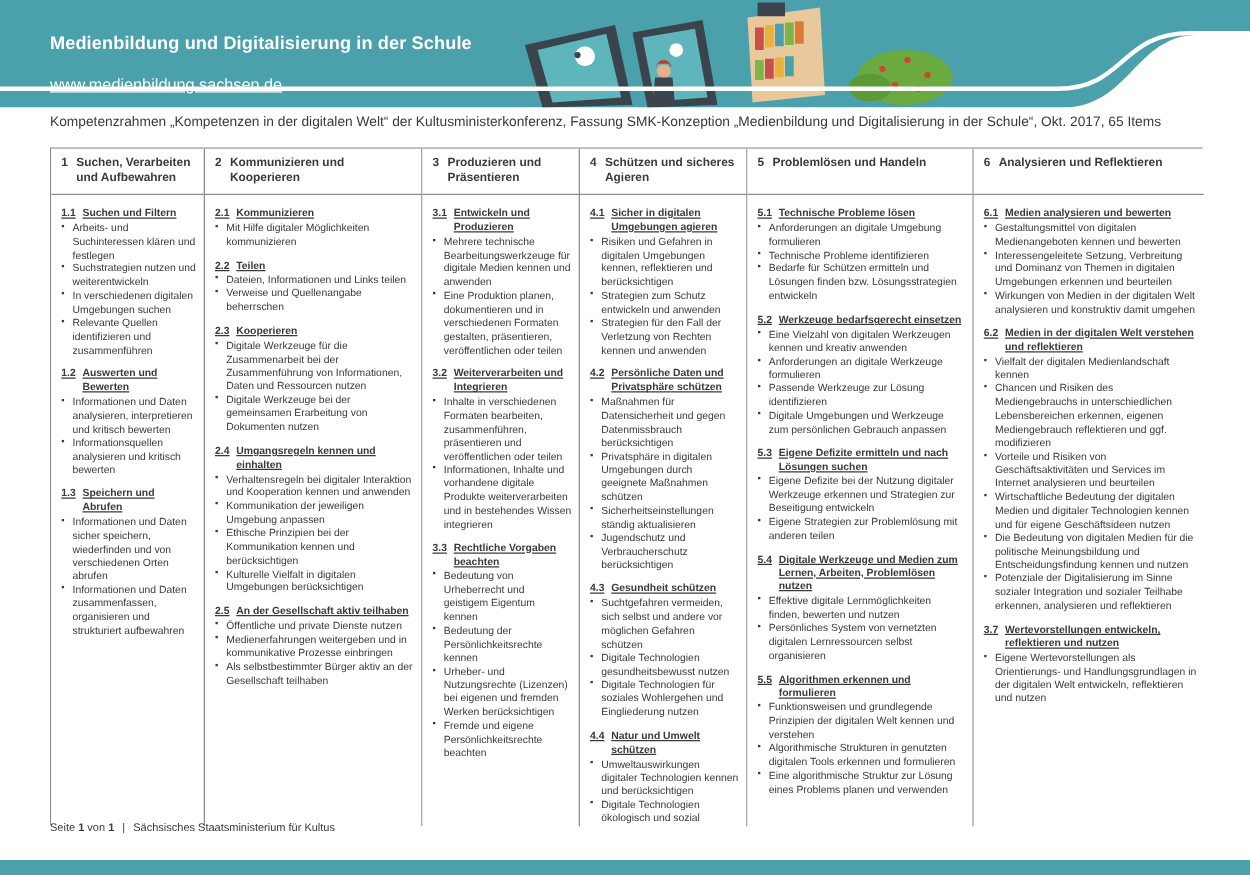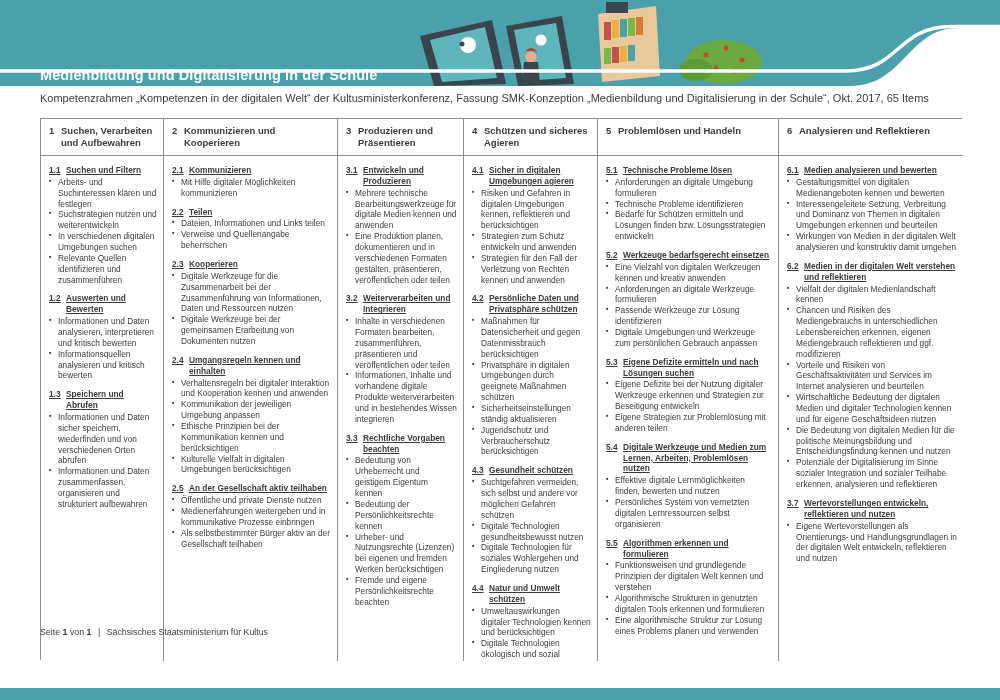--- a/index.html
+++ b/index.html
@@ -3,22 +3,22 @@
 <meta charset="utf-8">
 <style>
   html,body{margin:0;padding:0;background:#ffffff;}
   .page{position:relative;width:1000px;height:700px;background:#fff;overflow:hidden;
         font-family:"Liberation Sans",sans-serif;color:#3a3a39;}
 
   
   .banner{position:absolute;top:0;left:0;width:1000px;height:86px;}
   .banner svg{position:absolute;top:0;left:0;display:block;}
   .banner-text{position:absolute;left:40px;top:27px;z-index:3;color:#ffffff;}
-  .banner-title{font-size:14.5px;font-weight:700;letter-spacing:.1px;margin-top:40px;}
-  .banner-url{font-size:10px;font-weight:400;margin-top:3px;}
+  .banner-title{font-size:14.5px;font-weight:700;letter-spacing:.1px;}
+  .banner-url{font-size:13px;font-weight:400;margin-top:17px;text-decoration:underline;}
 
   
   .doc-title{position:absolute;left:40px;top:92px;width:925px;font-size:11px;
              font-weight:400;line-height:1.25;}
 
   
   .ktable{position:absolute;left:40px;top:118px;width:922px;height:542px;
           display:grid;grid-template-columns:123px 174px 126px 134px 181px 184px;
           grid-template-rows:37px 505px;border:1px solid #8d8d8d;box-sizing:border-box;}
   .th,.td{box-sizing:border-box;border-right:1px solid #8d8d8d;overflow:hidden;background:#fff;}
@@ -30,21 +30,21 @@
       hyphens:auto;-webkit-hyphens:auto;overflow-wrap:break-word;}
   .sec{margin-bottom:8px;}
   .sec-h{position:relative;font-weight:700;text-decoration:underline;
          padding-left:17px;margin-bottom:1px;}
   .sec-num{position:absolute;left:0;top:0;text-decoration:underline;}
   ul.bul{margin:0;padding:0;list-style:none;}
   .bul li{position:relative;padding-left:9px;}
   .bul li::before{content:"▪";position:absolute;left:0;top:-1px;font-size:7.5px;}
 
   
-  .footer{position:absolute;left:40px;top:627px;font-size:8.8px;color:#3a3a39;}
+  .footer{position:absolute;left:40px;top:657px;font-size:8.8px;color:#3a3a39;}
   .footer b{font-weight:700;}
   .footer .sep{margin:0 4px;}
   .bottom-bar{position:absolute;left:0;bottom:0;width:1000px;height:12px;background:#4AA0AB;}
 </style>
 </head>
 <body>
 
 <div class="page">
 
   <header class="banner">

